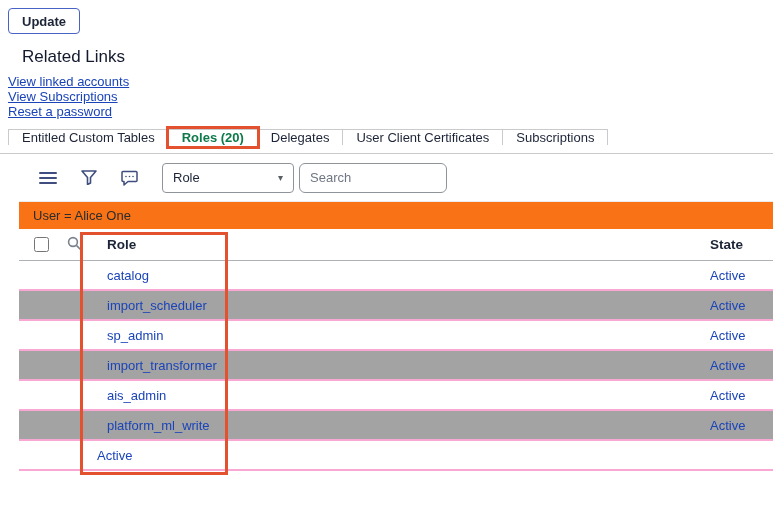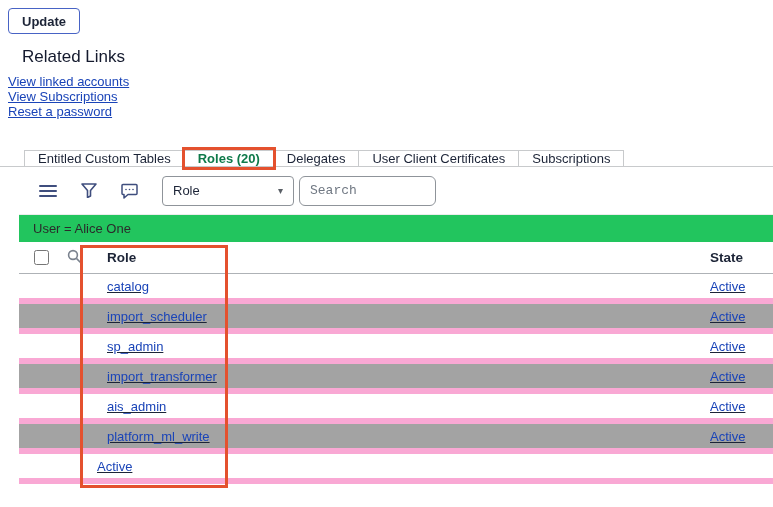--- a/index.html
+++ b/index.html
@@ -17,21 +17,21 @@
     color: var(--text-dark, #1c2437); font-weight: 600; font-size: 13px;
     font-family: "Liberation Sans", sans-serif; cursor: pointer; line-height: 1;
   }
 
   
   .related-heading { margin: 13px 0 7px 22px; font-size: 17px; font-weight: 500; color: #141a2e; }
   .links { margin-left: 8px; display: flex; flex-direction: column; }
   .links a { color: var(--link-blue, #1a44b8); font-size: 13px; text-decoration: underline; width: max-content; cursor: pointer; }
 
   
-  .tab-bar { display: flex; margin-top: 15px; padding-left: 24px; border-bottom: 1px solid #c8cacc; height: 33px; align-items: flex-end; }
+  .tab-bar { display: flex; margin-top: 2px; padding-left: 8px; border-bottom: 1px solid #c8cacc; height: 33px; align-items: center; }
   .tab {
     position: relative; display: flex; align-items: center; padding: 0 13px;
     border: 1px solid #c8cacc; border-bottom: none; background: #fff;
     margin-right: -1px; font-size: 13px; color: #1c2437; cursor: pointer; white-space: nowrap;
   }
   .tab.active { color: var(--active-tab-green, #0e7a4a); font-weight: 700; }
   .tab-annotation {
     position: absolute; left: -3px; right: -3px; top: -4px; bottom: -4px;
     border: 3px solid var(--annotation-orange, #e4512e); pointer-events: none; z-index: 5;
   }
@@ -41,31 +41,31 @@
   .toolbar { height: 48px; display: flex; align-items: center; padding-left: 20px; border-bottom: 1px solid #ececec; background: #fff; }
   .icon-btn { margin-right: 24px; display: flex; align-items: center; cursor: pointer; background: none; border: none; padding: 0; }
   .icon-btn svg { display: block; }
   .column-select {
     width: 132px; height: 30px; border: 1px solid #8f949a; border-radius: 4px;
     display: flex; align-items: center; justify-content: space-between;
     padding: 0 10px; margin-right: 5px; background: #fff; cursor: pointer; font-size: 13px;
   }
   .caret { color: #5a5f66; font-size: 10px; }
   .search-input {
-    width: 137px; height: 30px; border: 1px solid #8f949a; border-radius: 6px;
-    padding: 0 10px; font-family: Liberation Mono, monospace; font-size: 13px; color: #1c2437;
+    width: 148px; height: 30px; border: 1px solid #8f949a; border-radius: 6px;
+    padding: 0 10px; font-family: Liberation Sans, sans-serif; font-size: 13px; color: #1c2437;
   }
   .search-input::placeholder { color: #6f7782; }
 
-  .breadcrumb-row { height: 27px; background: #22c55e; display: flex; align-items: center; padding-left: 14px; font-size: 13px; color: #2b2b2b; cursor: pointer; }
+  .breadcrumb-row { height: 27px; background: #f97316; display: flex; align-items: center; padding-left: 14px; font-size: 13px; color: #2b2b2b; cursor: pointer; }
 
   
   .grid-header, .grid-row { display: grid; grid-template-columns: 34px 36px 1fr 55px; align-items: center; padding: 0 8px; }
   .grid-header { height: 32px; font-weight: 700; font-size: 13.5px; border-bottom: 1px solid #aeb2b6; background: #fff; }
-  .grid-row { height: 30px; border-bottom: 6px solid #f9a8d4; background: #fff; text-decoration: underline; }
+  .grid-row { height: 30px; border-bottom: 2px solid #f9a8d4; background: #fff; }
   .grid-row.alt { background: #a3a3a3; }
   .cell-pad { padding-left: 10px; }
   .hdr-checkbox { width: 15px; height: 15px; margin-left: 7px; accent-color: #4863c5; cursor: pointer; }
   .role-link, .state-text { color: var(--link-blue, #1a44b8); text-decoration: none; cursor: pointer; }
 
   .role-col-annotation {
     position: absolute; left: 80px; top: 78px; width: 148px; height: 243px;
     border: 3px solid var(--annotation-orange, #e4512e); pointer-events: none; z-index: 4;
   }
 </style>

